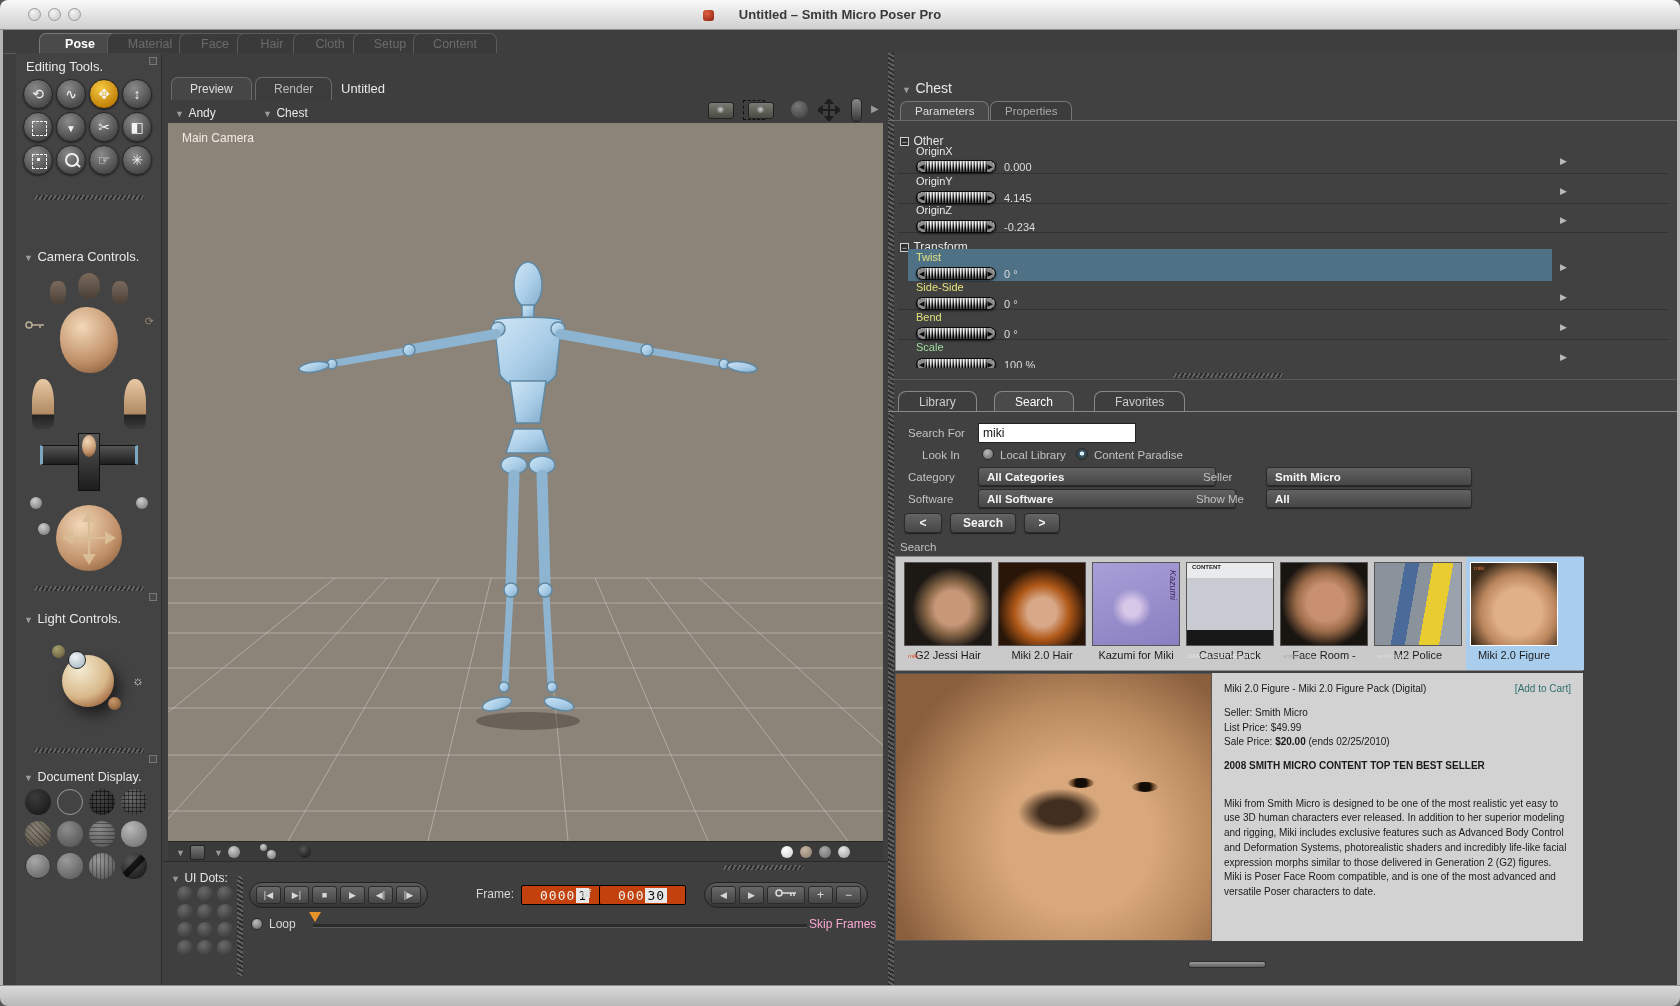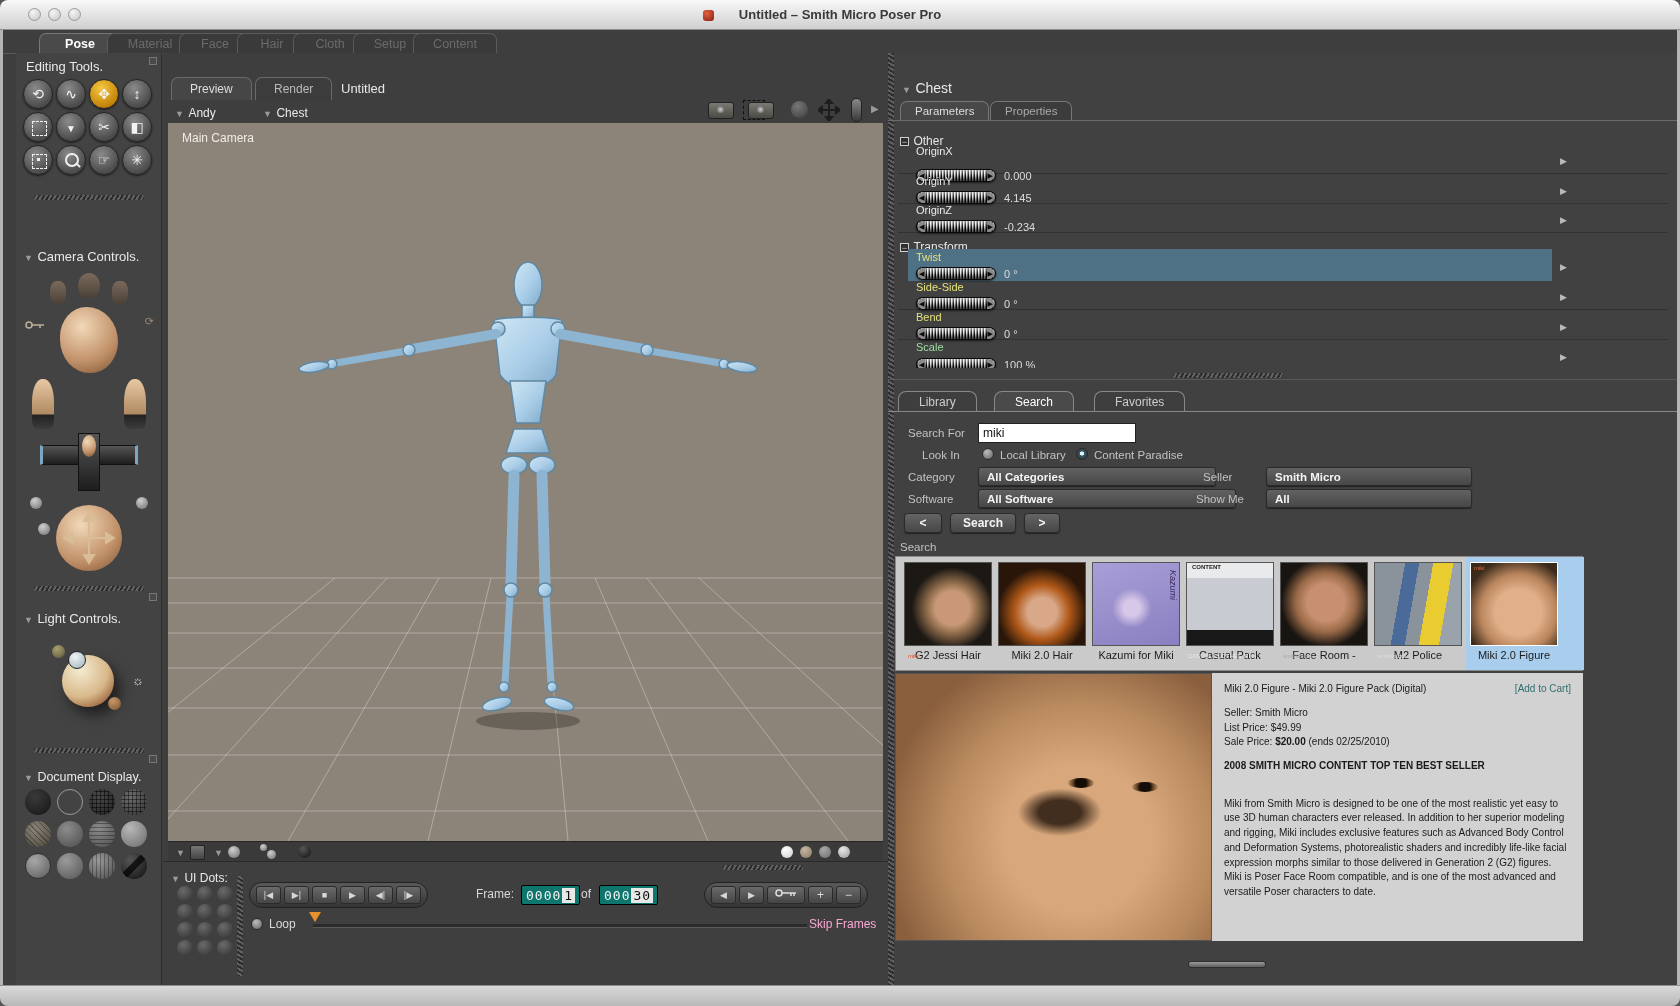--- a/index.html
+++ b/index.html
@@ -67,22 +67,22 @@
   .menuline{font-size:12px;color:#e8e8e8;}
   .viewport{left:5px;top:70px;width:715px;height:718px;background:#8d8479;overflow:hidden;}
   .vplabel{left:14px;top:8px;font-size:12px;color:#f0ede6;}
   .vfooter{left:5px;top:788px;width:715px;height:20px;background:#3a3a3a;border-top:1px solid #262626;box-sizing:border-box;}
   .fdot{border-radius:50%;}
   .animpanel{left:0;top:808px;width:725px;height:147px;background:#3f3f3f;border-top:1px solid #2a2a2a;box-sizing:border-box;}
   .pbgroup{height:26px;border-radius:13px;background:linear-gradient(#5a5a5a,#353535);
     border:1px solid #222;box-sizing:border-box;display:flex;align-items:center;padding:0 6px;gap:3px;}
   .pbtn{width:25px;height:18px;border-radius:3px;background:linear-gradient(#6a6a6a,#454545);
     border:1px solid #2a2a2a;box-sizing:border-box;color:#d8d8d8;font-size:9px;text-align:center;line-height:16px;}
-  .counter{height:18px;background:#0f766e;border:1px solid #000;border-radius:2px;display:inline-flex;align-items:center;
-    font-family:"DejaVu Sans Mono",monospace;font-size:13px;padding:0 4px;}
+  .counter{height:18px;background:#c2410c;border:1px solid #000;border-radius:2px;display:inline-flex;align-items:center;
+    font-family:"DejaVu Sans Mono",monospace;font-size:13px;padding:0 18px;}
   .cdark{color:#f2f2f2;letter-spacing:1px;}
   .clight{color:#111;background:#e8e8e8;padding:0 2px;margin-left:1px;letter-spacing:1px;}
   .looptrack{height:3px;background:#2b2b2b;border-bottom:1px solid #5a5a5a;}
   .loopmarker{width:0;height:0;border-left:6px solid transparent;border-right:6px solid transparent;border-top:10px solid #e8922a;}
   .radio{width:12px;height:12px;border-radius:50%;background:radial-gradient(circle at 38% 30%,#bdbdbd,#5e5e5e);border:1px solid #2a2a2a;box-sizing:border-box;}
   .radio.sel{background:radial-gradient(circle at 50% 45%,#dff0f8 0 25%,#3a5a6a 30%,#2a2a2a);}
 
   
   .right{left:885px;top:23px;width:789px;height:932px;background:#414141;}
   .rdivider{left:0;top:0;width:6px;height:932px;
@@ -461,21 +461,21 @@
     <div class="abs" style="left:12px;top:78px">
       <span class="gbox" style="display:inline-block">−</span>
       <span class="ghead">Other</span>
     </div>
     <div class="abs rowline" style="left:10px;top:120px;width:770px"></div>
     <div class="abs rowline" style="left:10px;top:150px;width:770px"></div>
     <div class="abs rowline" style="left:10px;top:179px;width:770px"></div>
 
     <div class="abs" style="left:28px;top:92px">
       <div class="plabel">OriginX</div>
-      <div style="margin-top:9px"><span class="dial"></span><span class="pval">0.000</span></div>
+      <div style="margin-top:0"><span class="dial"></span><span class="pval">0.000</span></div>
     </div>
     <span class="abs prow-arrow" style="left:672px;top:103px">▶</span>
 
     <div class="abs" style="left:28px;top:122px">
       <div class="plabel">OriginY</div>
       <div style="margin-top:1px"><span class="dial"></span><span class="pval">4.145</span></div>
     </div>
     <span class="abs prow-arrow" style="left:672px;top:133px">▶</span>
 
     <div class="abs" style="left:28px;top:151px">

